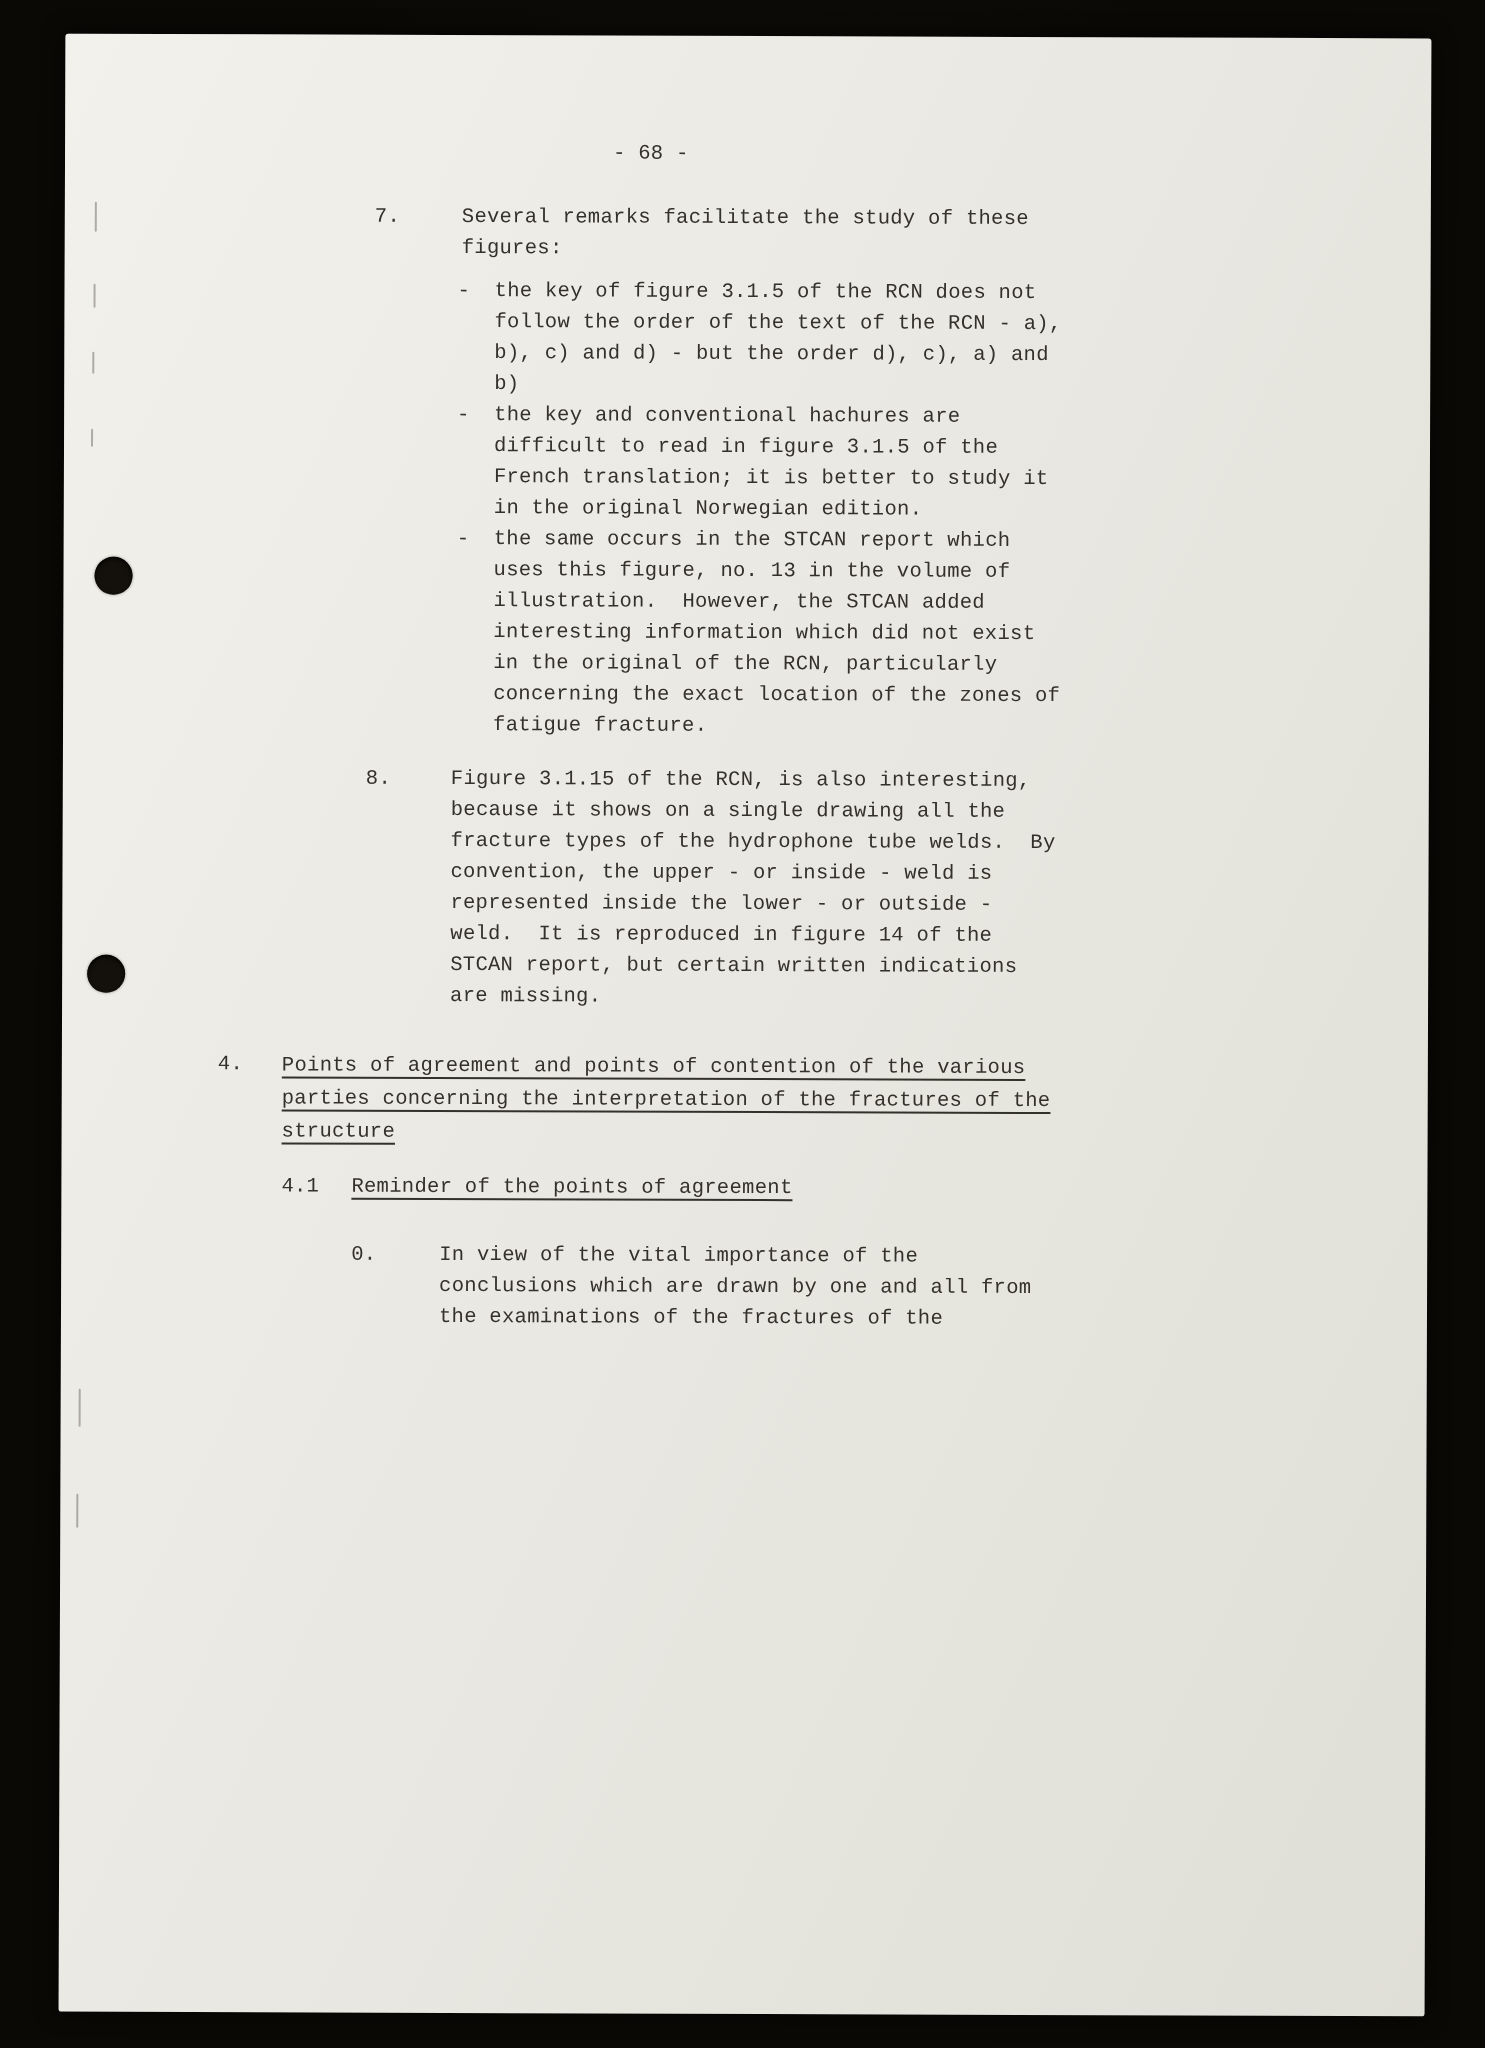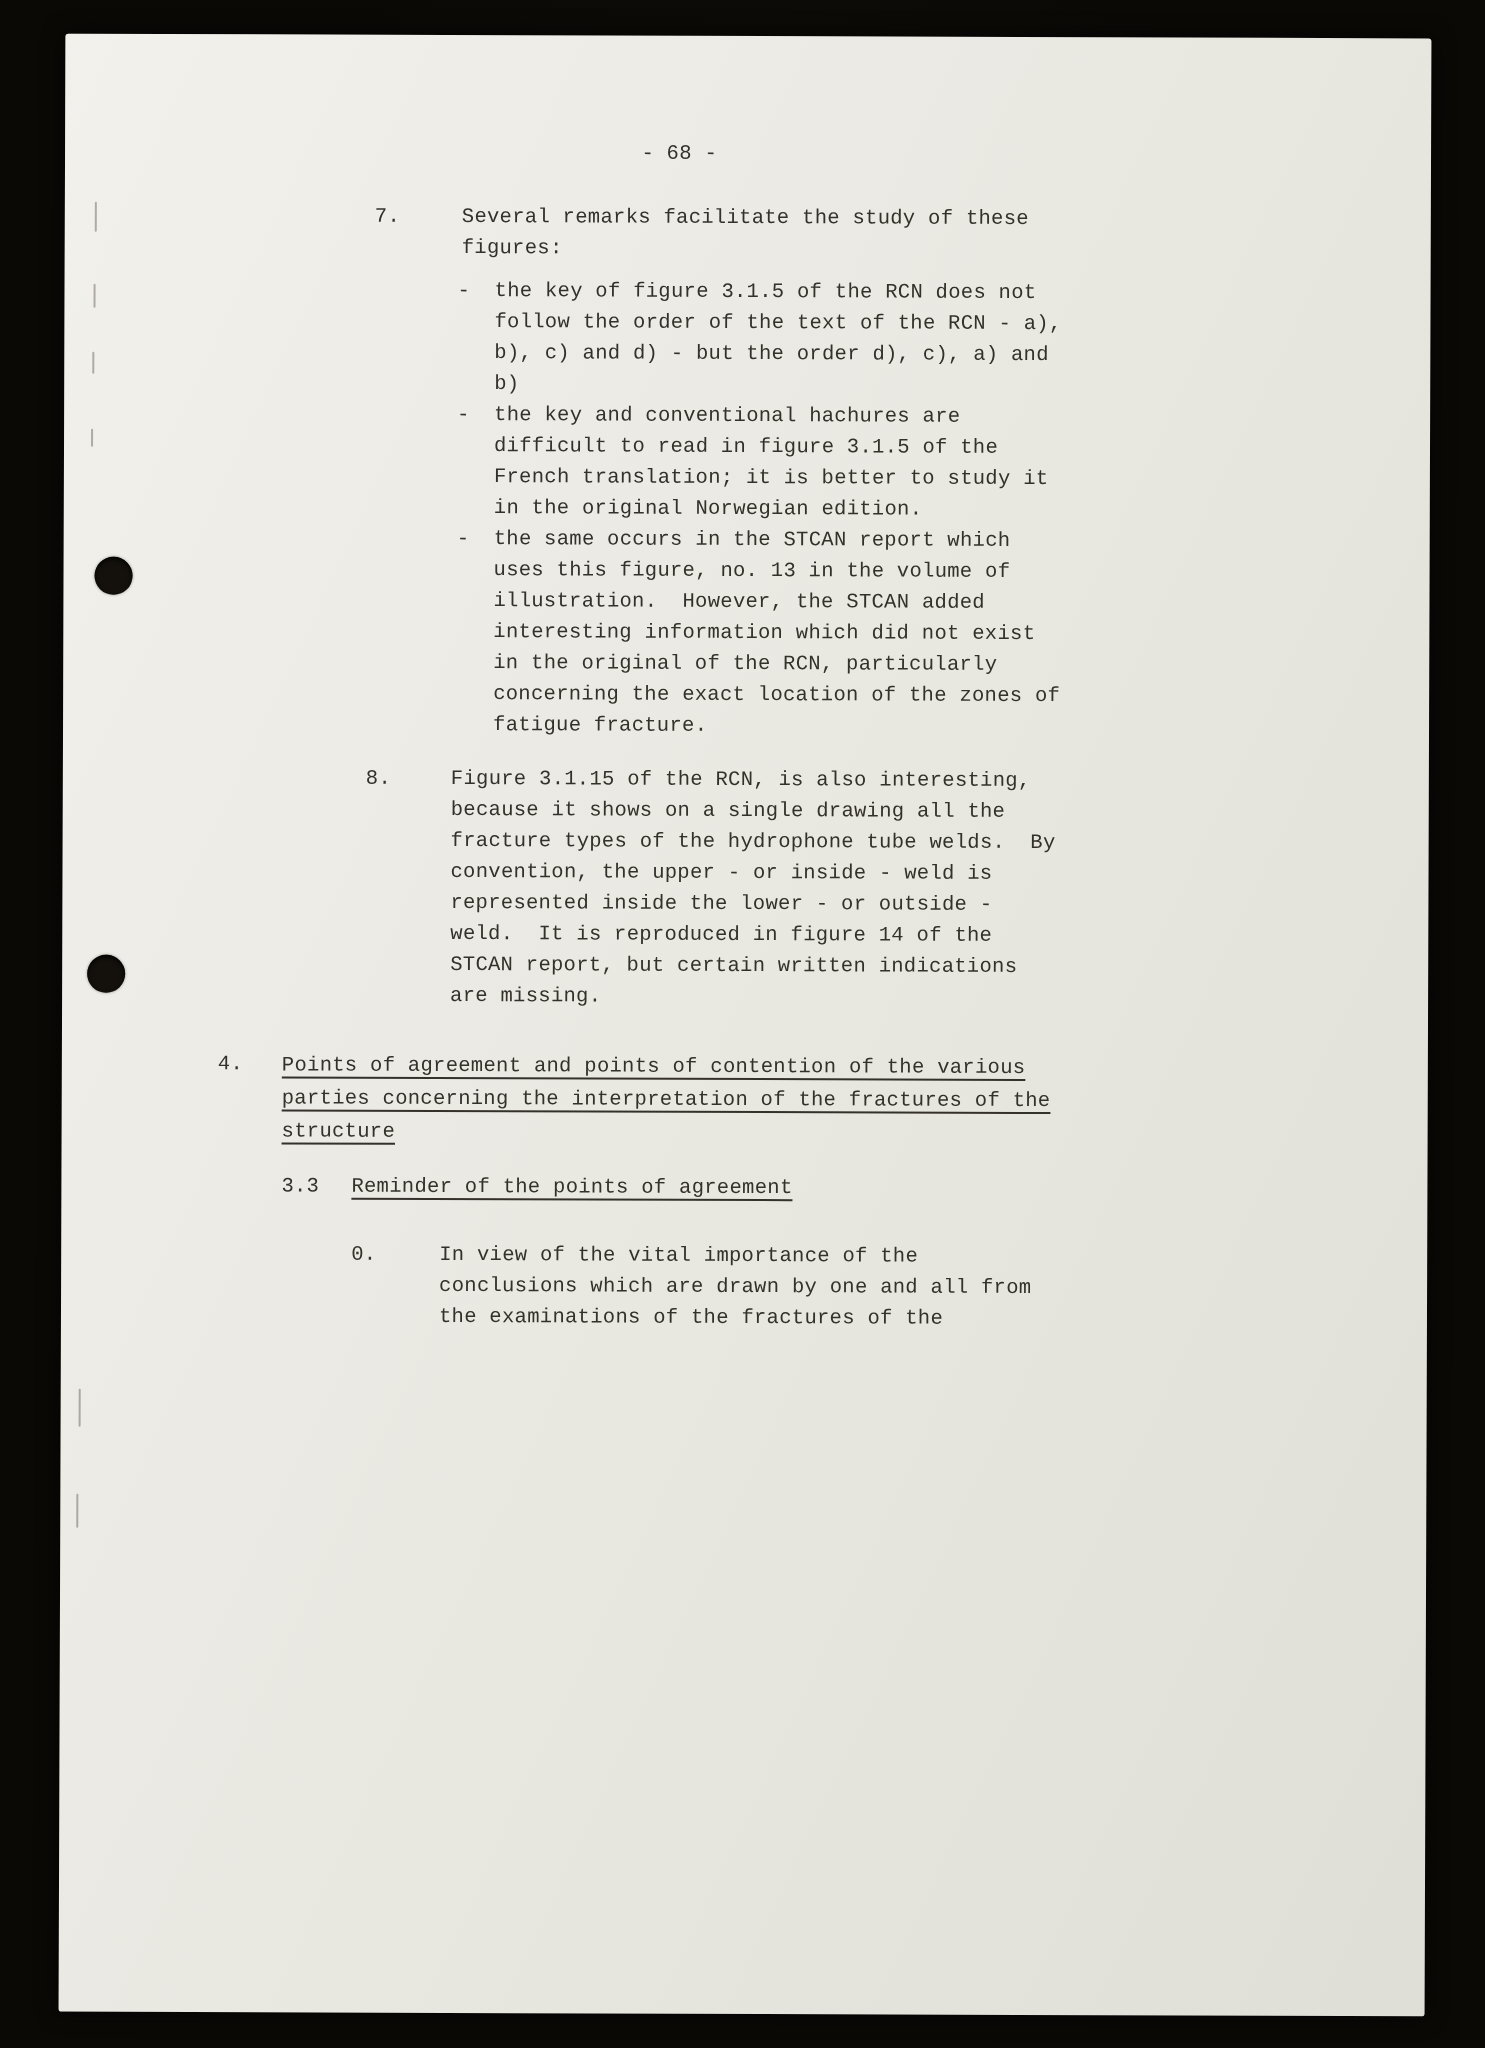--- a/index.html
+++ b/index.html
@@ -86,39 +86,39 @@
   <div class="hole" style="left:31px; top:523px;"></div>
   <div class="hole" style="left:25px; top:921px;"></div>
 
   <div class="artifact" style="left:30px; top:168px; height:30px;"></div>
   <div class="artifact" style="left:29px; top:250px; height:24px;"></div>
   <div class="artifact" style="left:28px; top:318px; height:22px;"></div>
   <div class="artifact" style="left:27px; top:395px; height:18px;"></div>
   <div class="artifact" style="left:18px; top:1355px; height:38px;"></div>
   <div class="artifact" style="left:16px; top:1460px; height:34px;"></div>
 
-  <div class="txt" style="left:532px; top:102px; width:120px; text-align:right;">- 68 -</div>
+  <div class="txt" style="left:548px; top:102px; width:120px; text-align:left;">- 68 -</div>
 
   <div class="txt" style="left:310px; top:166px;">7.</div>
   <div class="txt" style="left:397px; top:166px;"><div class="line">Several remarks facilitate the study of these</div><div class="line">figures:</div></div>
 
   <div class="txt" style="left:393px; top:240px;">-</div>
   <div class="txt" style="left:430px; top:240px;"><div class="line">the key of figure 3.1.5 of the RCN does not</div><div class="line">follow the order of the text of the RCN - a),</div><div class="line">b), c) and d) - but the order d), c), a) and</div><div class="line">b)</div></div>
 
   <div class="txt" style="left:393px; top:364px;">-</div>
   <div class="txt" style="left:430px; top:364px;"><div class="line">the key and conventional hachures are</div><div class="line">difficult to read in figure 3.1.5 of the</div><div class="line">French translation; it is better to study it</div><div class="line">in the original Norwegian edition.</div></div>
 
   <div class="txt" style="left:393px; top:488px;">-</div>
   <div class="txt" style="left:430px; top:488px;"><div class="line">the same occurs in the STCAN report which</div><div class="line">uses this figure, no. 13 in the volume of</div><div class="line">illustration.  However, the STCAN added</div><div class="line">interesting information which did not exist</div><div class="line">in the original of the RCN, particularly</div><div class="line">concerning the exact location of the zones of</div><div class="line">fatigue fracture.</div></div>
 
   <div class="txt" style="left:303px; top:728px;">8.</div>
   <div class="txt" style="left:388px; top:728px;"><div class="line">Figure 3.1.15 of the RCN, is also interesting,</div><div class="line">because it shows on a single drawing all the</div><div class="line">fracture types of the hydrophone tube welds.  By</div><div class="line">convention, the upper - or inside - weld is</div><div class="line">represented inside the lower - or outside -</div><div class="line">weld.  It is reproduced in figure 14 of the</div><div class="line">STCAN report, but certain written indications</div><div class="line">are missing.</div></div>
 
   <div class="txt" style="left:156px; top:1014px;">4.</div>
   <div class="txt heading" style="left:220px; top:1014px; line-height:33px;"><div class="line">Points of agreement and points of contention of the various</div><div class="line">parties concerning the interpretation of the fractures of the</div><div class="line">structure</div></div>
 
-  <div class="txt" style="left:220px; top:1136px;">3.3</div>
+  <div class="txt" style="left:220px; top:1136px;">4.1</div>
   <div class="txt u" style="left:290px; top:1136px;">Reminder of the points of agreement</div>
 
   <div class="txt" style="left:290px; top:1204px;">0.</div>
   <div class="txt" style="left:378px; top:1204px;"><div class="line">In view of the vital importance of the</div><div class="line">conclusions which are drawn by one and all from</div><div class="line">the examinations of the fractures of the</div></div>
 
 </div>
 
 </body></html>

